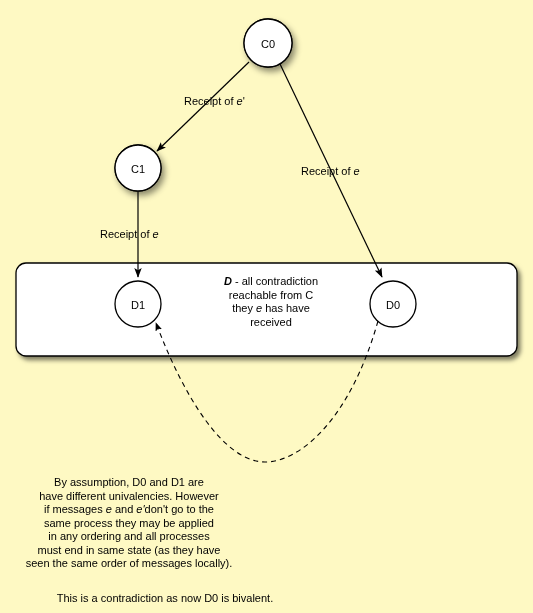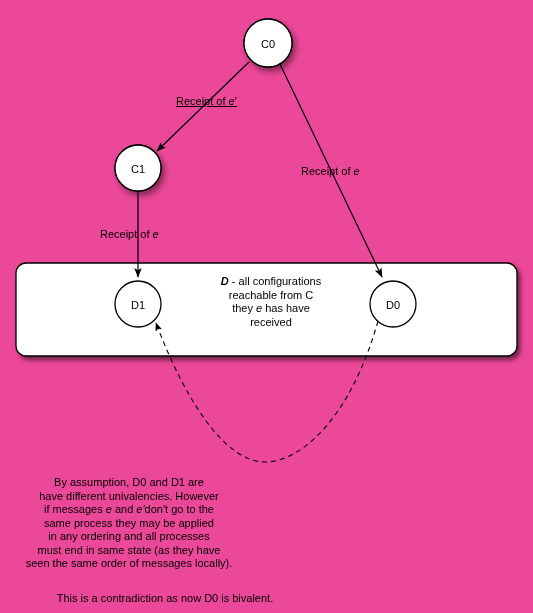--- a/index.html
+++ b/index.html
@@ -9,21 +9,21 @@
   }
   body {
     font-family: "Liberation Sans", sans-serif;
     color: #000000;
   }
   #canvas {
     position: relative;
     width: 533px;
     height: 613px;
     overflow: hidden;
-    background: #ec4899;
+    background: #fef9c3;
   }
   #diagram-svg {
     position: absolute;
     left: 0;
     top: 0;
     width: 533px;
     height: 613px;
   }
   .node-label {
     font-family: "Liberation Sans", sans-serif;
@@ -119,27 +119,27 @@
       <circle cx="138" cy="304" r="23" class="circle-shape"></circle>
       <text class="node-label" x="138" y="305">D1</text>
     </g>
 
     <g>
       <circle cx="393" cy="304" r="23" class="circle-shape"></circle>
       <text class="node-label" x="393" y="305">D0</text>
     </g>
   </svg>
 
-  <div class="txt txt-left" style="left:176px; top:95px;text-decoration:underline;"><span>Receipt of </span><i class="it">e</i><span>'</span></div>
+  <div class="txt txt-left" style="left:184px; top:95px;"><span>Receipt of </span><i class="it">e</i><span>'</span></div>
 
   <div class="txt txt-left" style="left:301px; top:165px;"><span>Receipt of </span><i class="it">e</i></div>
 
   <div class="txt txt-left" style="left:100px; top:228px;"><span>Receipt of </span><i class="it">e</i></div>
 
-  <div class="txt txt-center" style="left:195px; top:275px; width:152px;"><b class="bi">D</b><span> - all configurations</span><br><span>reachable from C</span><br><span>they </span><i class="it">e</i><span> has have</span><br><span>received</span></div>
+  <div class="txt txt-center" style="left:195px; top:275px; width:152px;"><b class="bi">D</b><span> - all contradiction</span><br><span>reachable from C</span><br><span>they </span><i class="it">e</i><span> has have</span><br><span>received</span></div>
 
 
 
   <div class="txt txt-center" style="left:18px; top:476px; width:222px;"><span>By assumption, D0 and D1 are</span><br><span>have different univalencies. However</span><br><span>if messages </span><i class="it">e</i><span> and </span><i class="it">e'</i><span>don't go to the</span><br><span>same process they may be applied</span><br><span>in any ordering and all processes</span><br><span>must end in same state (as they have</span><br><span>seen the same order of messages locally).</span></div>
 
   <div class="txt txt-left" style="left:15px; top:592px; width:300px;text-align:center;">This is a contradiction as now D0 is bivalent.</div>
 
 </div>
 
 </body></html>

